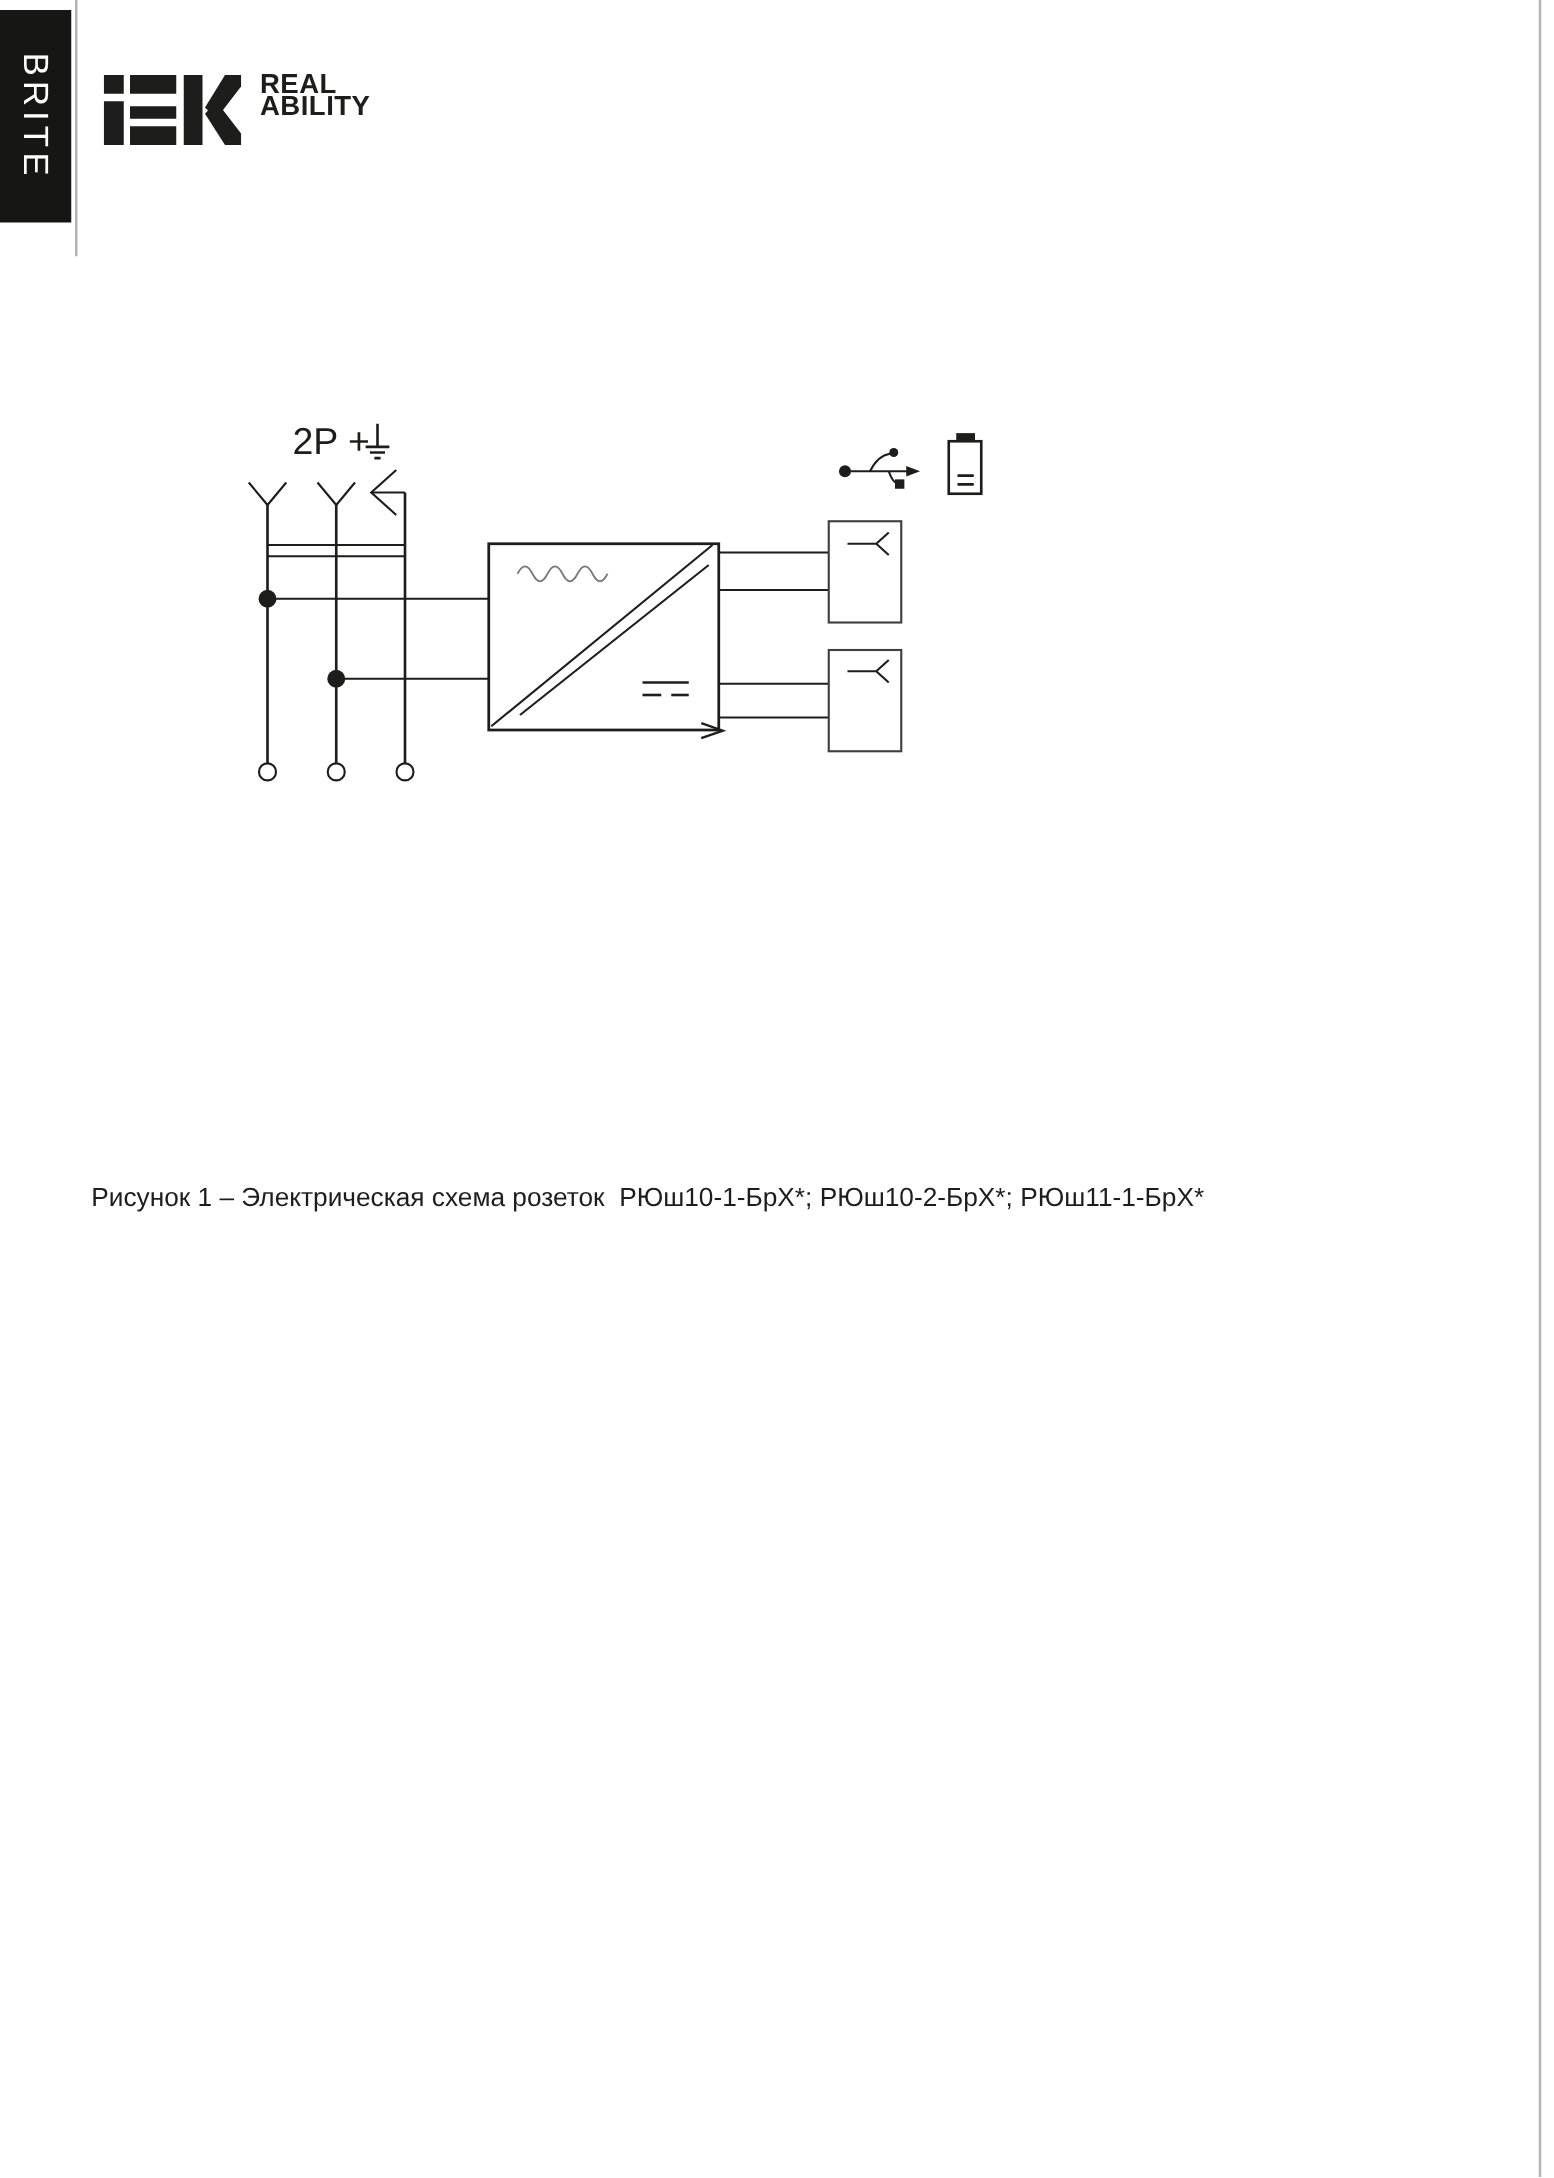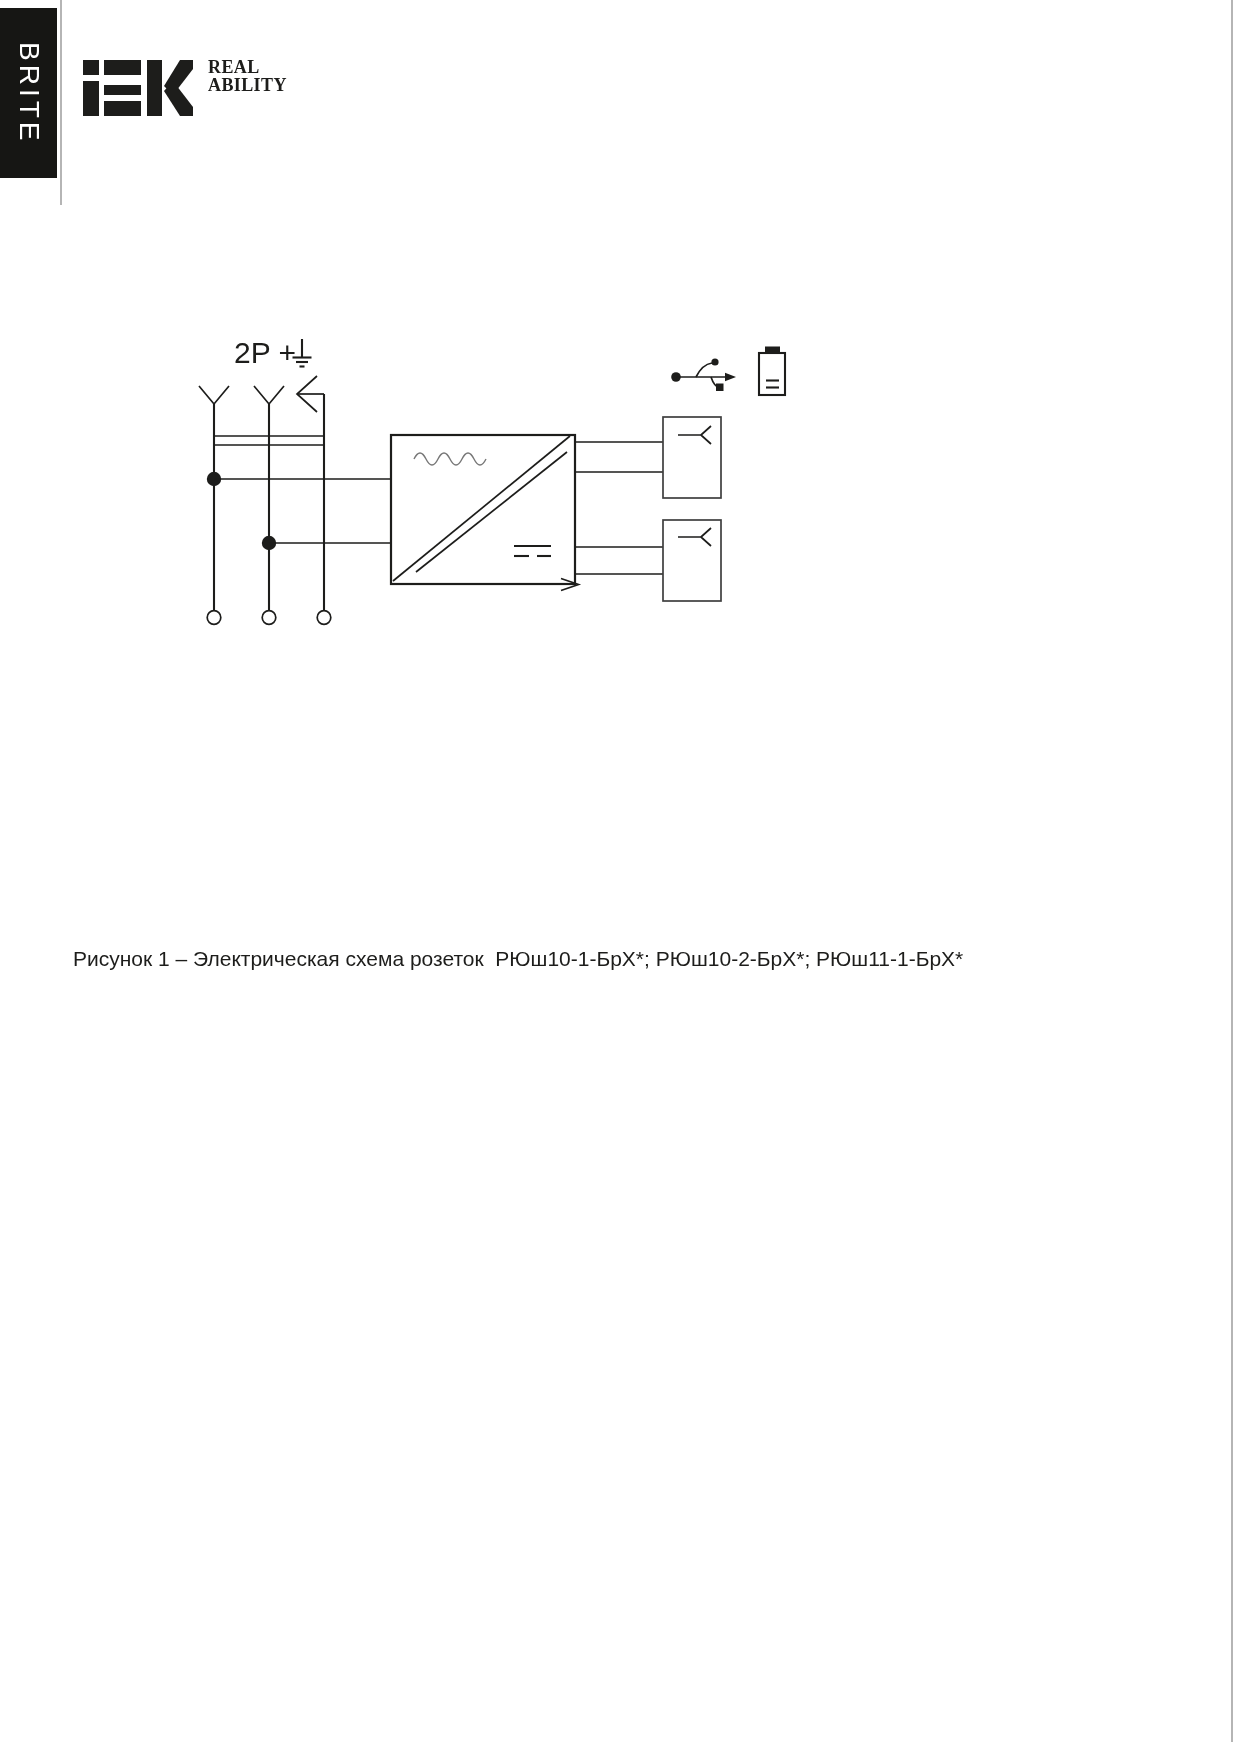--- a/index.html
+++ b/index.html
@@ -22,21 +22,21 @@
     font-size:28px;letter-spacing:4px;font-weight:400;
   }
   .bar-rule{
     position:absolute;left:60px;top:0;width:2px;height:205px;
     background:var(--page-edge-gray,#b5b5b5);
   }
   .brand{position:absolute;left:83px;top:58px;}
   .iek-logo{position:absolute;left:0;top:2px;width:110px;height:56px;color:var(--ink,#1d1d1b);}
   .tagline{
     position:absolute;left:125px;top:0;color:var(--ink,#1d1d1b);
-    font-weight:bold;font-size:18px;line-height:18px;letter-spacing:0.4px;white-space:nowrap;font-family:Liberation Serif, serif;
+    font-weight:bold;font-size:22px;line-height:18px;letter-spacing:0.4px;white-space:nowrap;
   }
   .tagline span{display:block;}
   .schematic{position:absolute;left:150px;top:290px;width:660px;height:350px;}
   .ln{stroke:var(--ink,#1d1d1b);fill:none;stroke-width:1.7;}
   .thick{stroke-width:2.1;}
   .fil{fill:var(--ink,#1d1d1b);stroke:none;}
   .boxln{stroke:var(--box-gray,#3f3f3f);fill:none;stroke-width:1.7;}
   .cnv{stroke:var(--ink,#1d1d1b);fill:none;stroke-width:2.2;}
   .wave{stroke:var(--wave-gray,#777777);fill:none;stroke-width:1.4;}
   .dlabel{font-family:"Liberation Sans",sans-serif;font-size:30px;fill:var(--ink,#1d1d1b);}

